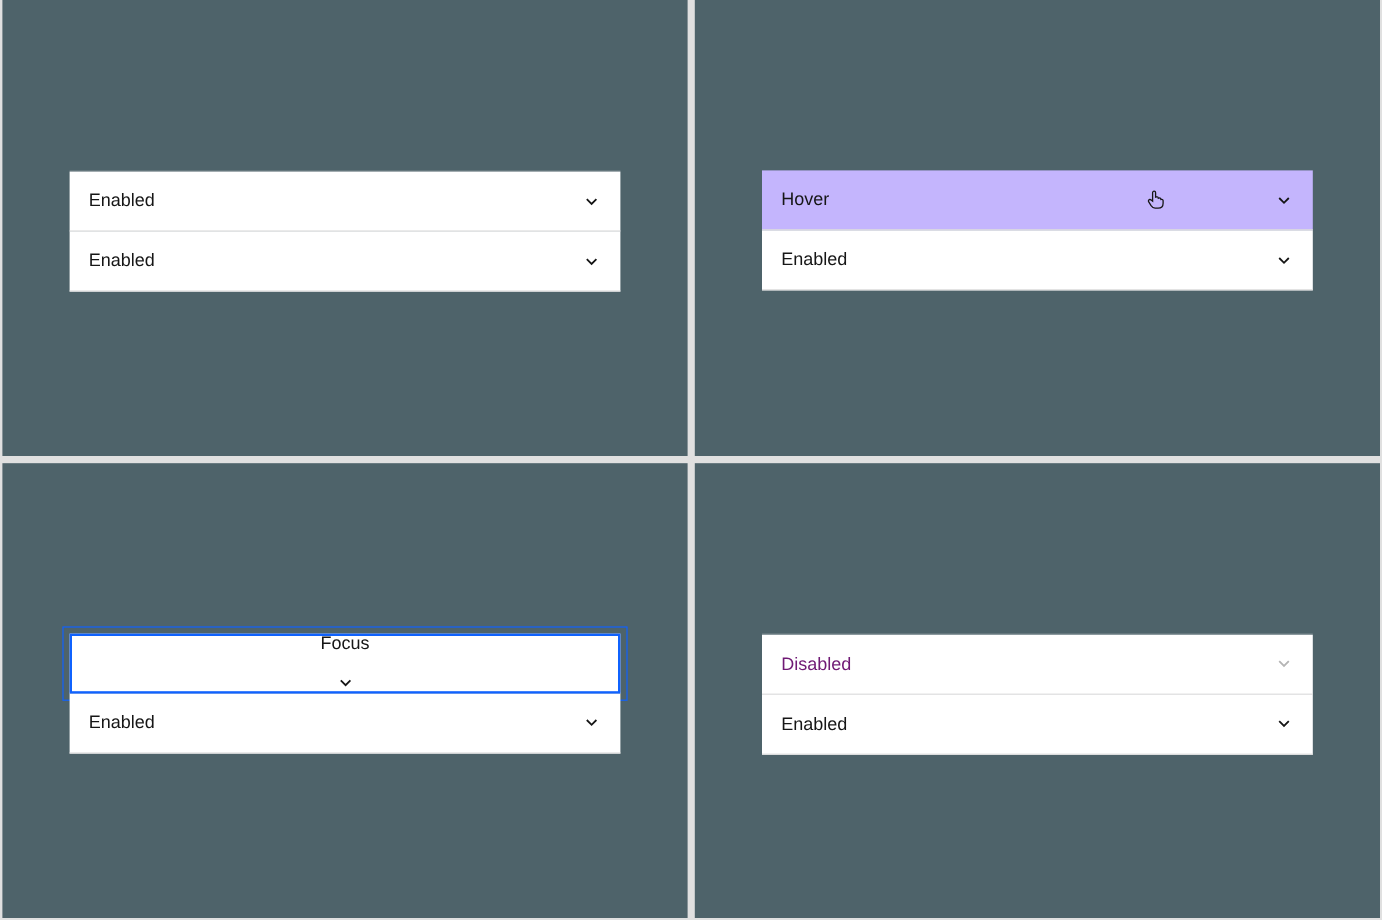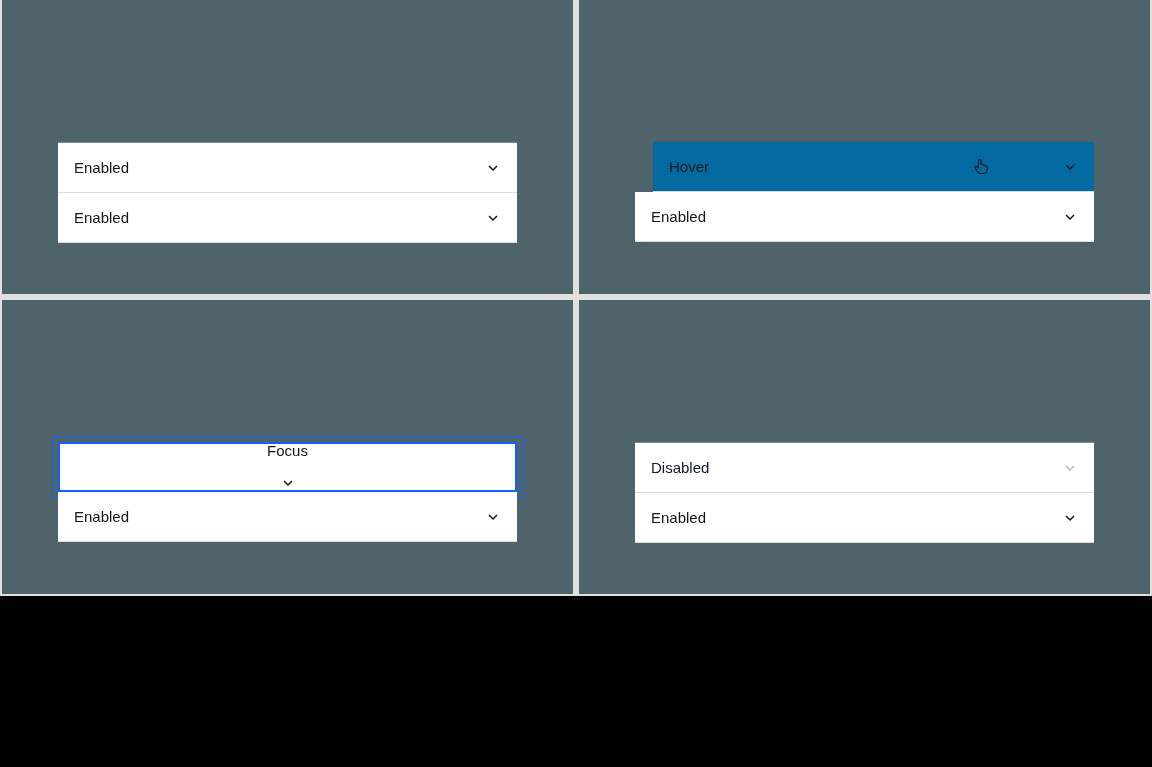--- a/index.html
+++ b/index.html
@@ -3,21 +3,21 @@
   <meta charset="utf-8">
   <style>
     * { box-sizing: border-box; margin: 0; padding: 0; }
     html, body { width: 1152px; height: 767px; overflow: hidden; }
     body {
       font-family: -apple-system, BlinkMacSystemFont, "Segoe UI", Helvetica, Arial, sans-serif;
       background: #000;
     }
     .grid {
       width: 1152px;
-      height: 596px;
+      height: 767px;
       display: grid;
       grid-template-columns: 1fr 1fr;
       grid-template-rows: 1fr 1fr;
       gap: 6px;
       background: #e0e0e0;
       border: 2px solid #e0e0e0;
       border-top: none;
     }
     .pane {
       background: #4e636a;
@@ -33,39 +33,38 @@
       align-items: center;
       justify-content: space-between;
       padding: 0 16px;
       background: #fff;
       border-bottom: 1px solid #dcdcdc;
       color: #161616;
       font-size: 15px;
     }
     .item + .item { margin-top: 0; }
     .item.hover {
-      background: #0369a1;
-      margin-left: 18px;
+      background: #c4b5fd;
     }
     .item.focus {
       outline: 2px solid #0f62fe;
       outline-offset: -2px;
       z-index: 2;
       flex-direction: column;
     }
     .focus-dbl {
       position: absolute;
       left: 50px;
       right: 50px;
       top: 136px;
       height: 62px;
       border: 1px solid #0f62fe;
       pointer-events: none;
     }
-    .item.disabled { color: #0f172a; }
+    .item.disabled { color: #701a75; }
     .item.disabled .chev { stroke: #b5b5b5; }
     .chev { stroke: #161616; }
     .cursor-hand {
       position: absolute;
       left: 318px;
       top: 14px;
       width: 20px;
       height: 20px;
       pointer-events: none;
     }

